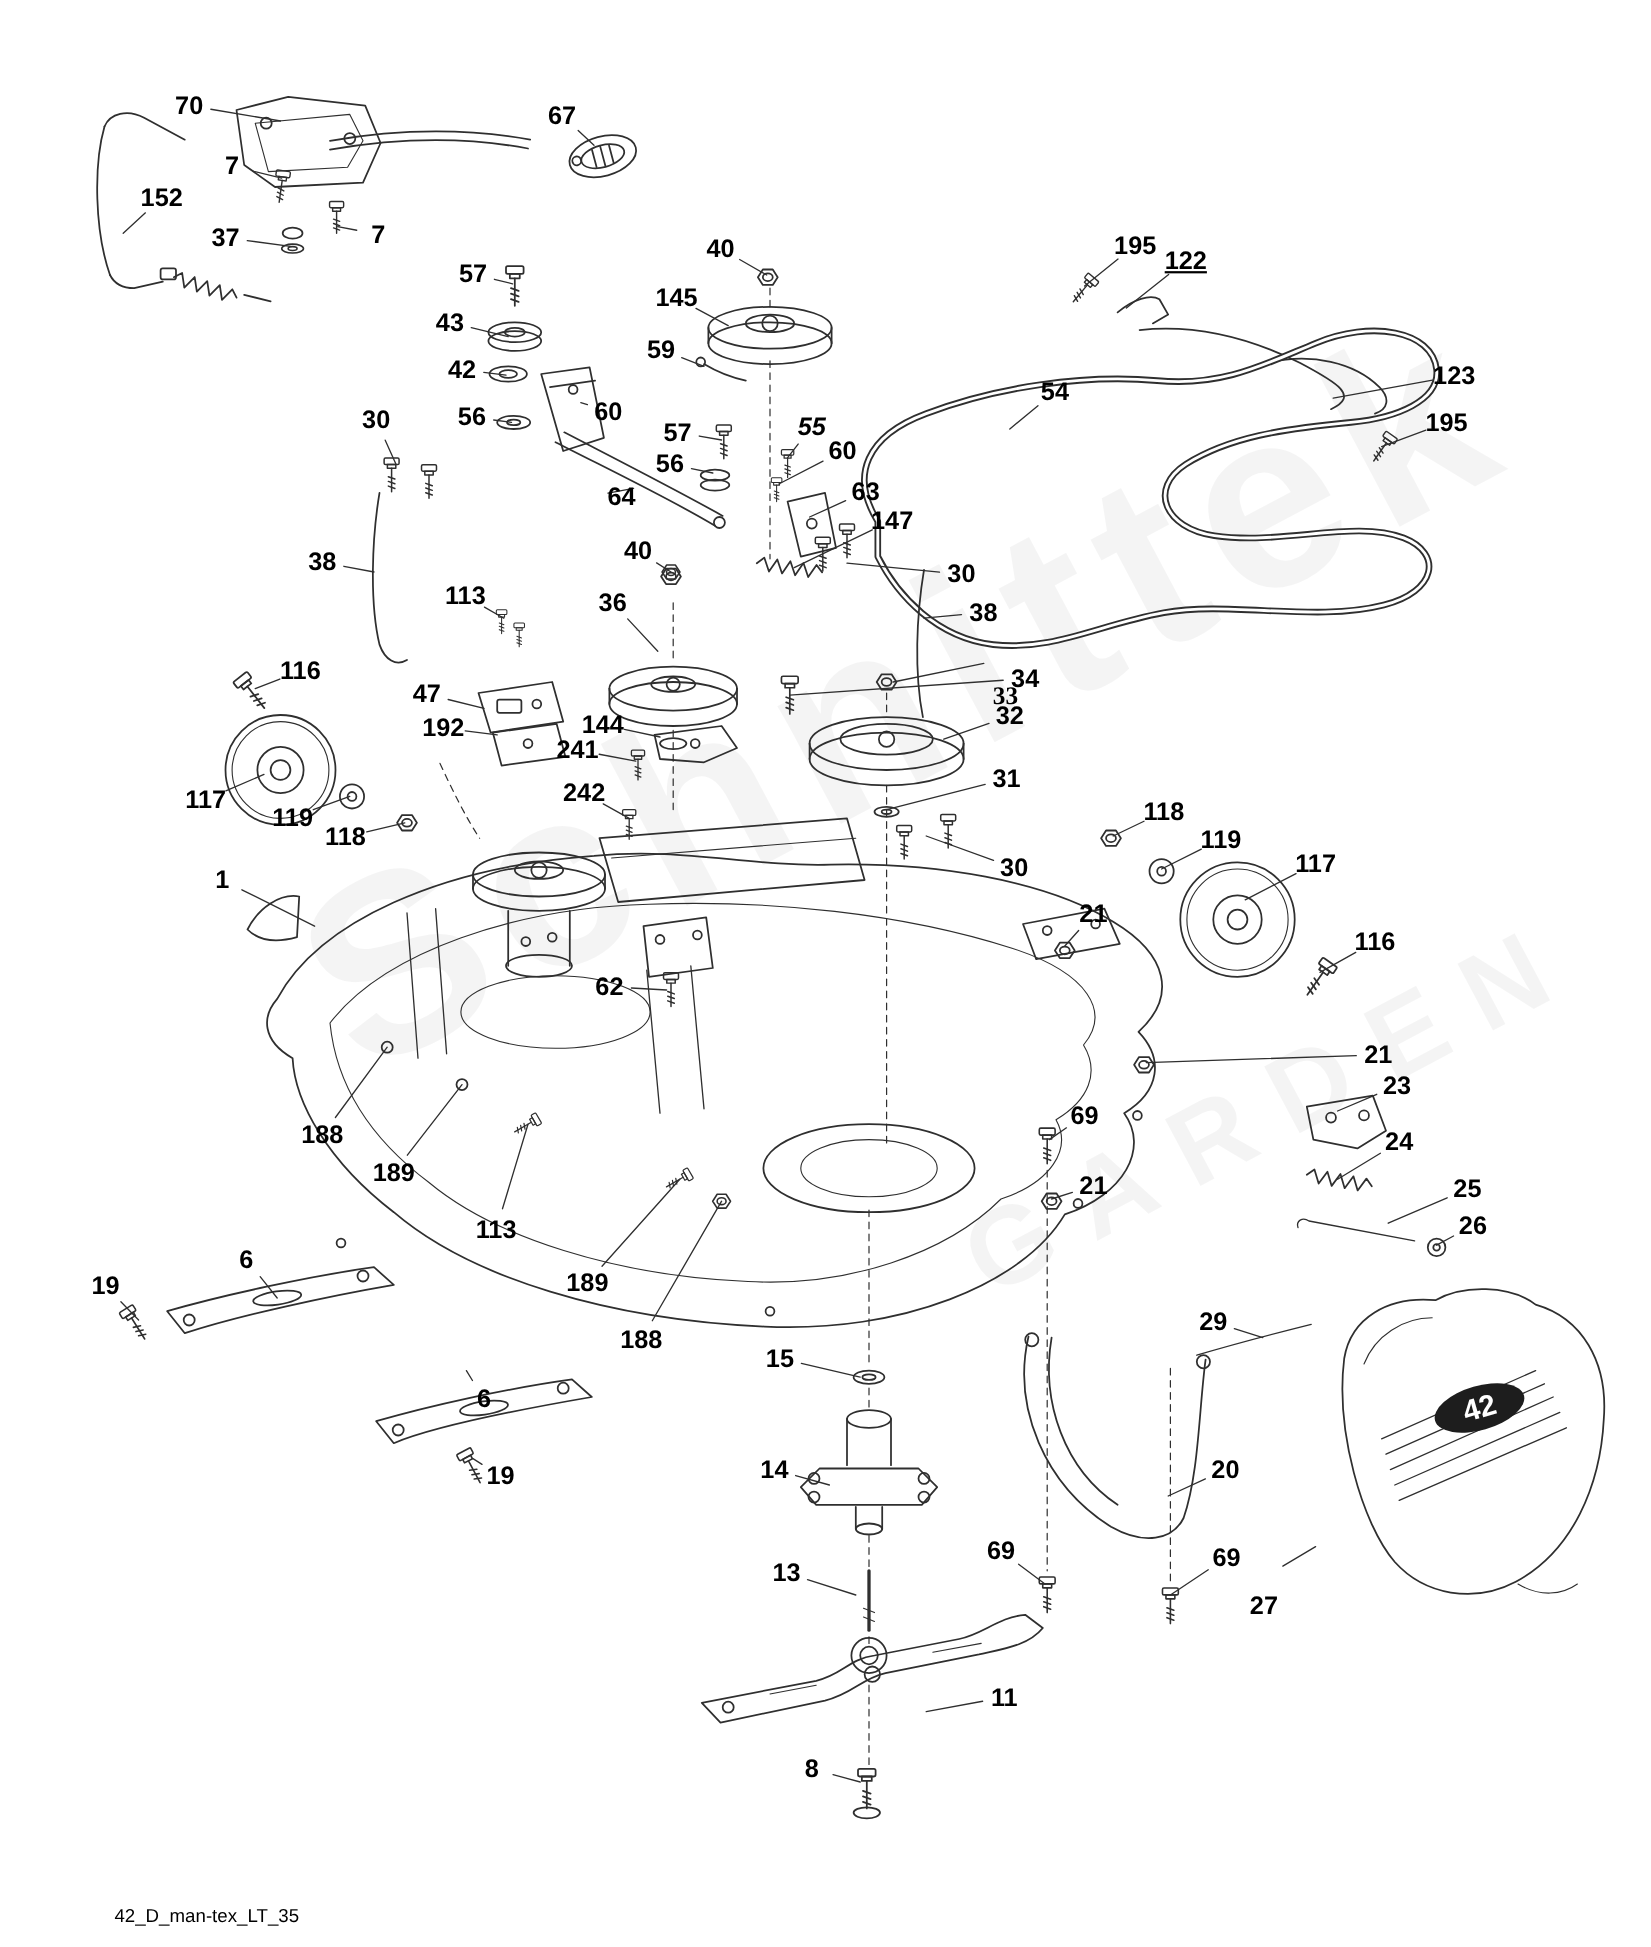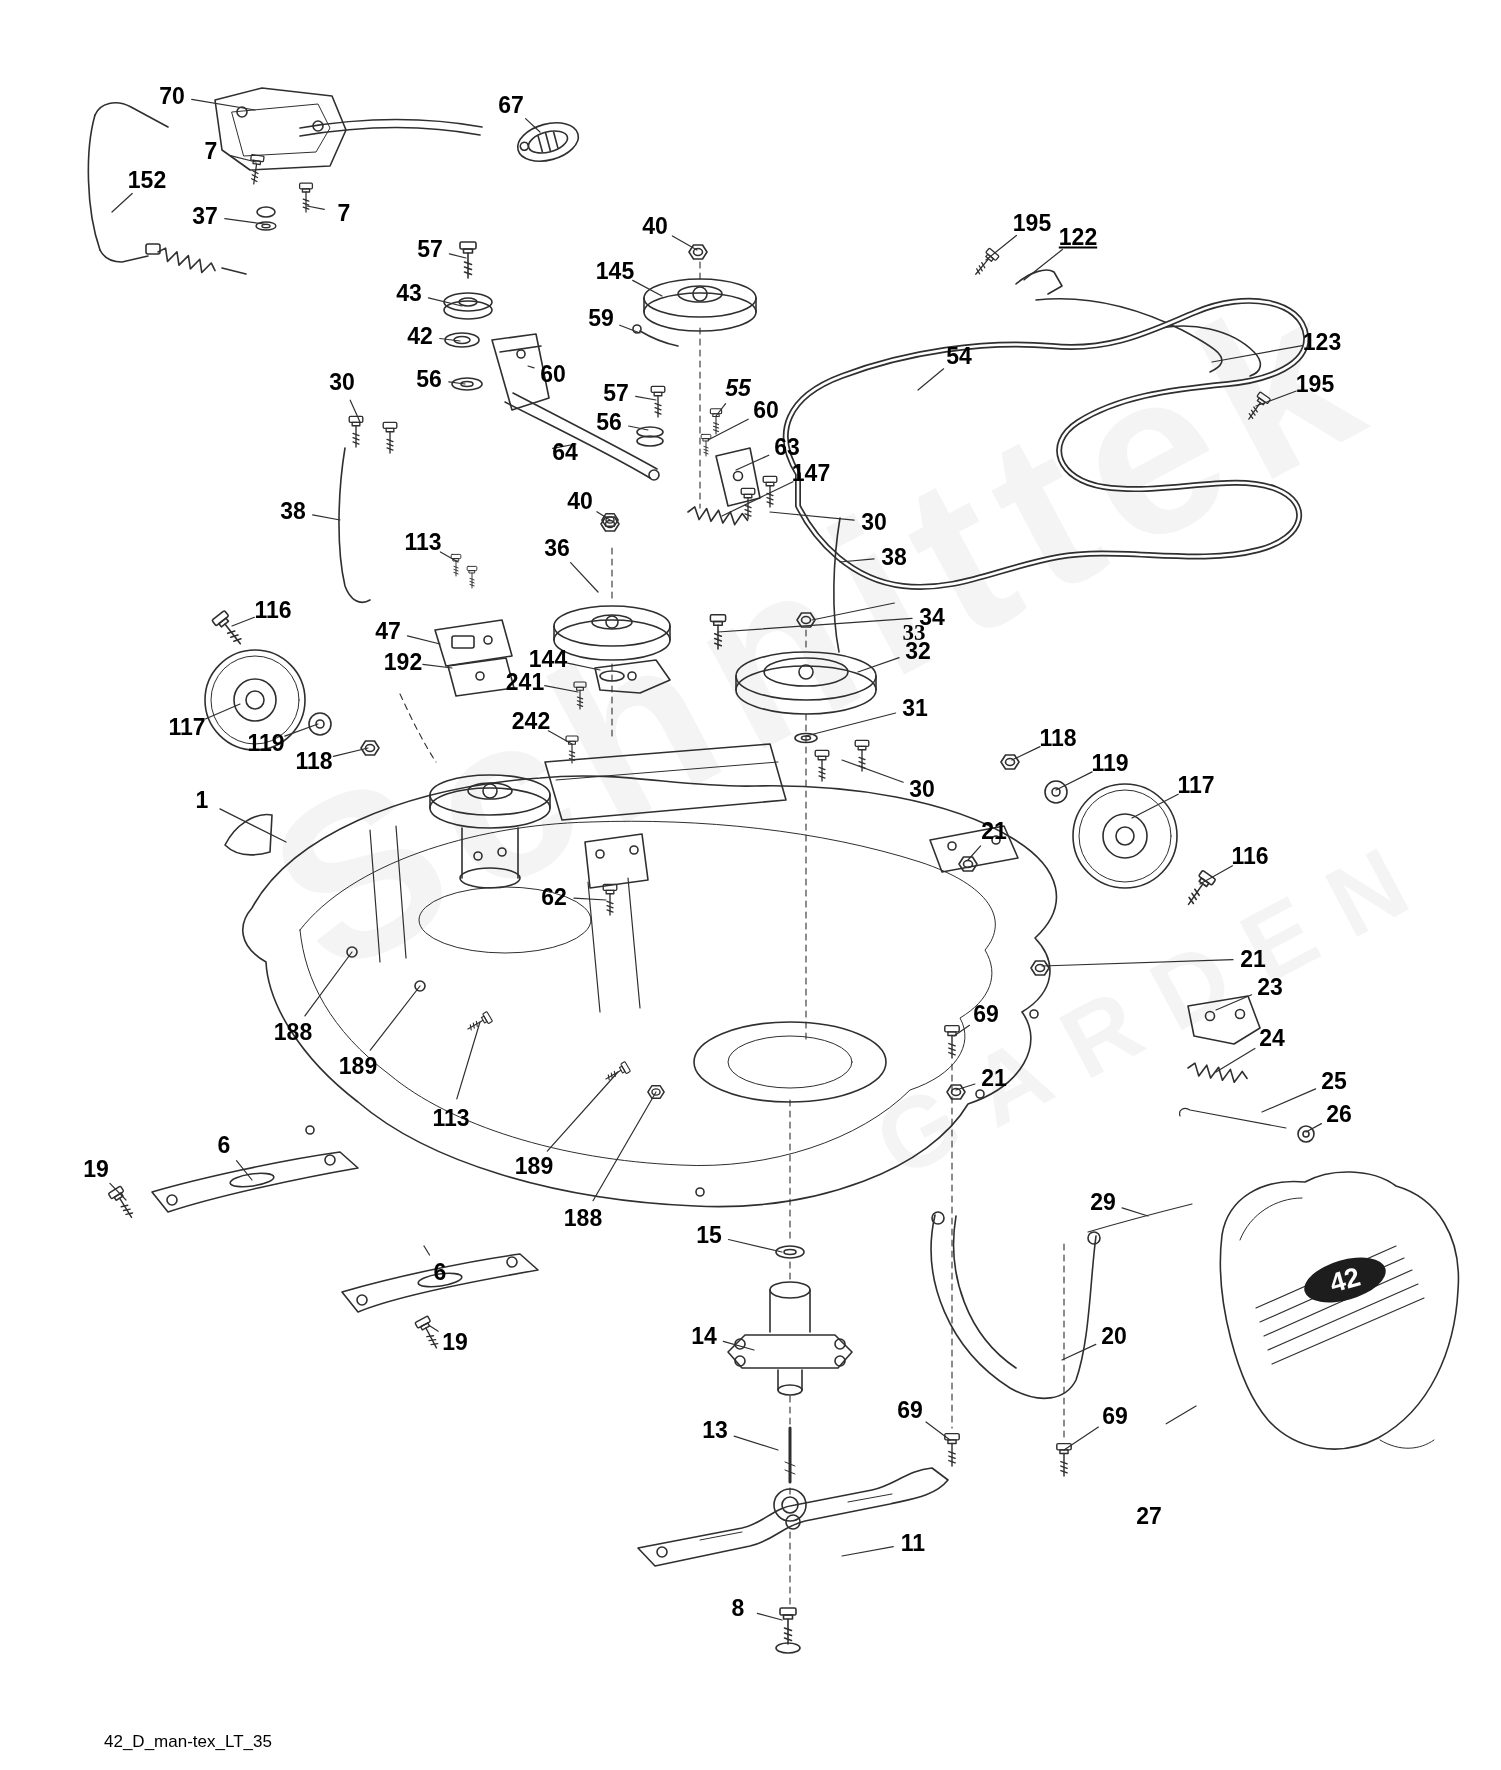--- a/index.html
+++ b/index.html
@@ -484,20 +484,20 @@
       <span class="callout" style="left: 96px; top: 1169px;">19</span>
       <span class="callout" style="left: 583px; top: 1218px;">188</span>
       <span class="callout" style="left: 709px; top: 1235px;">15</span>
       <span class="callout" style="left: 440px; top: 1272px;">6</span>
       <span class="callout" style="left: 704px; top: 1336px;">14</span>
       <span class="callout" style="left: 455px; top: 1342px;">19</span>
       <span class="callout" style="left: 1114px; top: 1336px;">20</span>
       <span class="callout" style="left: 715px; top: 1430px;">13</span>
       <span class="callout" style="left: 910px; top: 1410px;">69</span>
       <span class="callout" style="left: 1115px; top: 1416px;">69</span>
-      <span class="callout" style="left: 1149px; top: 1516px;">27</span>
+      <span class="callout" style="left: 1149px; top: 1460px;">27</span>
       <span class="callout" style="left: 913px; top: 1543px;">11</span>
       <span class="callout" style="left: 738px; top: 1608px;">8</span>
     </div>
 
 <div class="footer">42_D_man-tex_LT_35</div>
 
 </div>
 
 </body></html>

